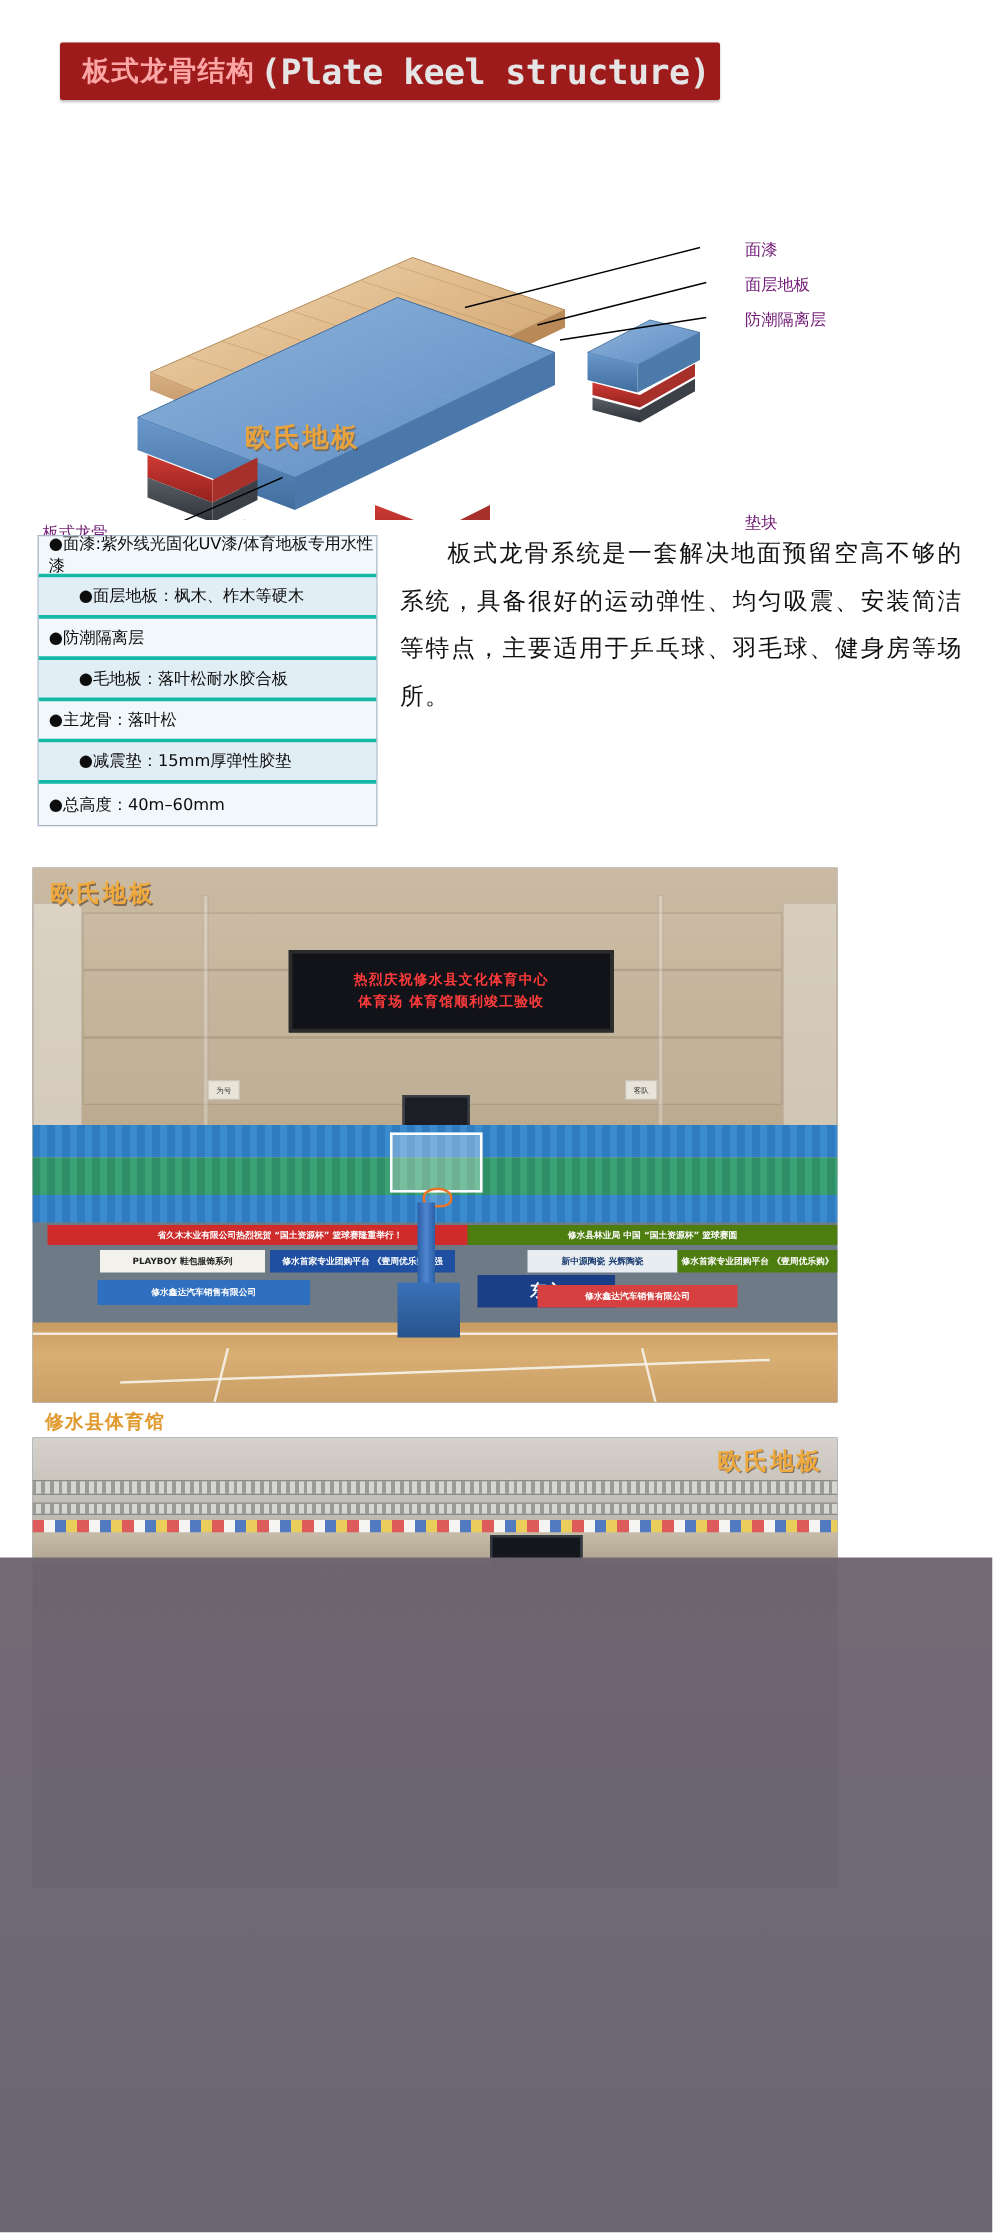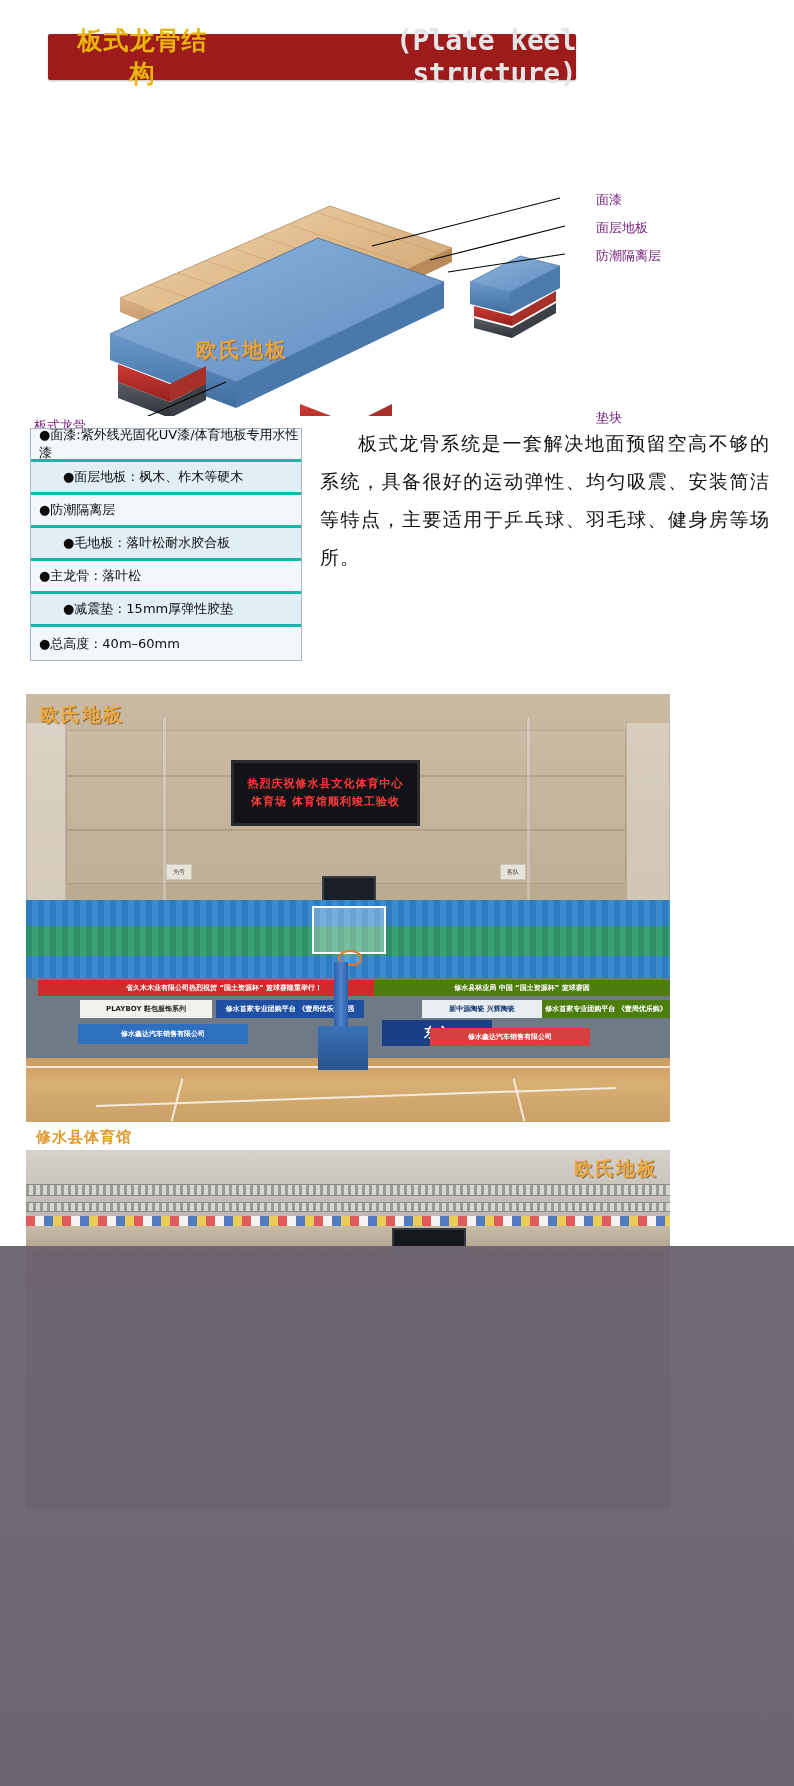--- a/index.html
+++ b/index.html
@@ -27,26 +27,25 @@
     width: 528px;
     height: 46px;
     background: #9e1b1b;
     border-radius: 2px;
     display: flex;
     align-items: center;
     padding-left: 18px;
     box-shadow: 0 1px 2px rgba(0,0,0,.25);
   }
   #title-banner .t-cn {
-    color: #eab308;
-    font-size: 25px;
+    color: #fca5a5;
+    font-size: 22px;
     font-weight: bold;
     letter-spacing: 1px;
     font-family: "DejaVu Sans", sans-serif;
-    text-align: center;
   }
   #title-banner .t-en {
     color: #e5e5e5;
     font-size: 28px;
     font-weight: bold;
     font-family: "DejaVu Sans Mono", monospace;
     margin-left: 4px;
     letter-spacing: -0.5px;
     text-align: right;
   }
@@ -404,21 +403,21 @@
 
     <div class="wall-panel" style="left:40px;top:36px;width:560px;height:46px;"></div>
     <div class="wall-panel" style="left:40px;top:82px;width:560px;height:54px;"></div>
     <div class="wall-panel" style="left:40px;top:136px;width:560px;height:54px;"></div>
     <div class="wall-panel" style="left:0px;top:28px;width:40px;height:200px;background:rgba(235,232,226,.55);"></div>
     <div class="wall-panel" style="left:600px;top:28px;width:44px;height:200px;background:rgba(235,232,226,.45);"></div>
 
     <div class="wall-panel" style="left:136px;top:22px;width:5px;height:212px;background:rgba(255,255,255,.25);"></div>
     <div class="wall-panel" style="left:500px;top:22px;width:5px;height:212px;background:rgba(255,255,255,.25);"></div>
 
-    <div class="screen" style="left:205px;top:66px;width:189px;height:66px;">
+    <div class="screen" style="left:205px;top:66px;width:260px;height:66px;">
       <div style="font-size:11px;line-height:18px;">热烈庆祝修水县文化体育中心</div>
       <div style="font-size:11px;line-height:18px;">体育场 体育馆顺利竣工验收</div>
     </div>
 
     <div class="wall-panel" style="left:140px;top:170px;width:26px;height:16px;background:#e8e4da;display:flex;align-items:center;justify-content:center;">
       <span style="font-size:6px;color:#333;">为号</span>
     </div>
     <div class="wall-panel" style="left:474px;top:170px;width:26px;height:16px;background:#e8e4da;display:flex;align-items:center;justify-content:center;">
       <span style="font-size:6px;color:#333;">客队</span>
     </div>

